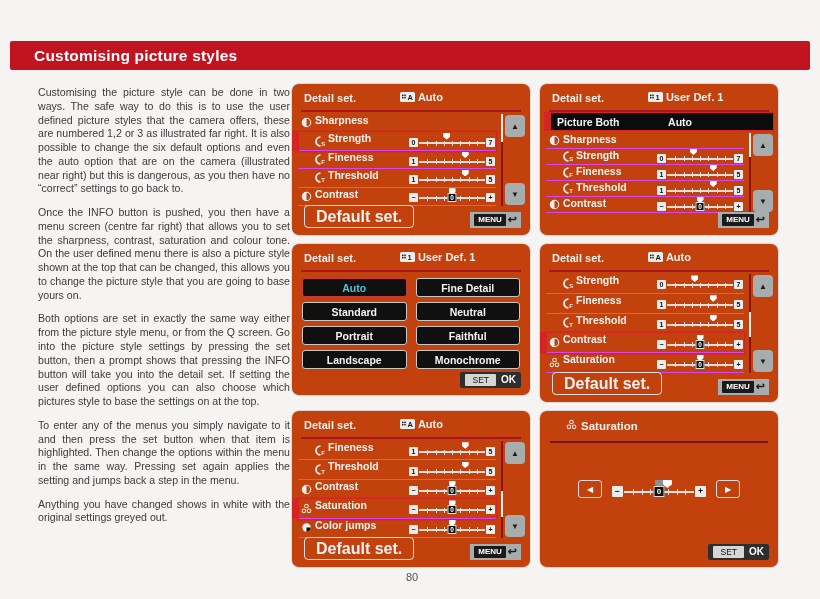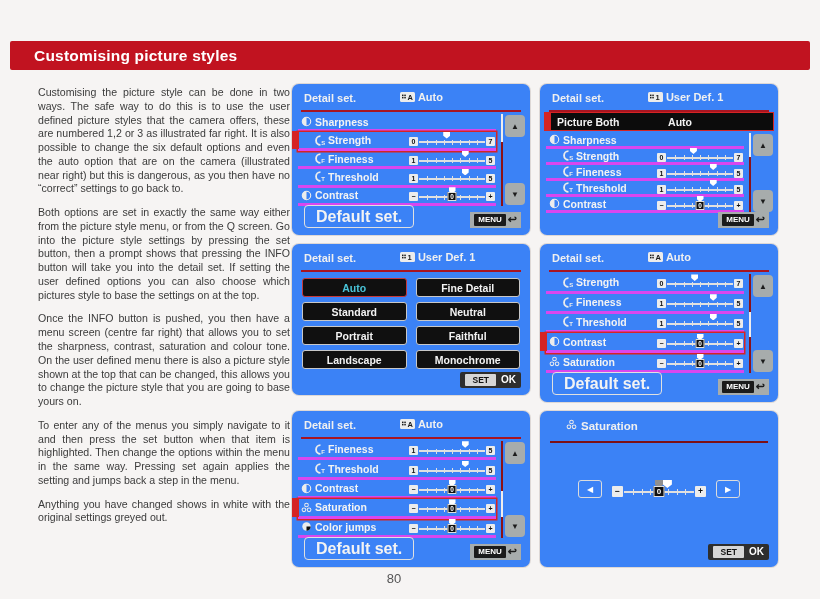--- a/index.html
+++ b/index.html
@@ -1,30 +1,30 @@
 <!DOCTYPE html>
 <html><head>
 <meta charset="utf-8">
 <style>
   html,body{margin:0;padding:0;}
   body{width:820px;height:599px;background:#f6f4f3;font-family:"Liberation Sans",sans-serif;position:relative;overflow:hidden;}
   .titlebar{position:absolute;left:10px;top:41px;width:800px;height:29px;background:#c11320;border-radius:2px;display:flex;align-items:center;}
   .titlebar span{color:#fff;font-weight:bold;font-size:15.5px;padding-left:24px;letter-spacing:.2px;}
   .textcol{position:absolute;left:38px;top:86px;width:252px;color:#3b3b3b;font-size:10.6px;line-height:1.3;text-align:justify;}
   .textcol p{margin:0 0 10px 0;}
-  .pagenum{position:absolute;left:383px;top:571px;width:22px;text-align:center;color:#555;font-size:13px;}
-  .screen{position:absolute;background:#3b82f6;border-radius:7px;overflow:hidden;box-shadow:0 0 0 1px #ddd8d6;}
+  .pagenum{position:absolute;left:401px;top:571px;width:22px;text-align:center;color:#555;font-size:11px;}
+  .screen{position:absolute;background:#c2410c;border-radius:7px;overflow:hidden;box-shadow:0 0 0 1px #ddd8d6;}
   .sc-header{position:absolute;left:12px;right:8px;top:7px;height:16px;color:#f0f0f0;font-size:11px;font-weight:bold;}
   .sc-title{position:absolute;left:0;top:1px;}
   .sc-style{position:absolute;left:44%;top:0;display:flex;align-items:center;gap:3px;}
   .sc-stylename{font-size:11px;}
   .badge svg{display:block;}
   .sc-redline{position:absolute;left:9px;right:9px;top:26px;height:2px;background:#a81420;}
   .sc-list{position:absolute;left:6px;right:34px;display:flex;flex-direction:column;}
-  .sc-row{position:relative;display:flex;align-items:center;border-bottom:3px solid #d946ef;flex:1;}
+  .sc-row{position:relative;display:flex;border-bottom:1px solid #d946ef;flex:1;}
   .sc-row.hl{box-shadow:0 0 0 1.5px #d52424;}
   .hl-edge{position:absolute;left:-6px;top:-1px;bottom:-1px;width:7px;background:#d52424;}
   .row-icon{width:13px;display:flex;justify-content:center;align-items:center;margin-left:2px;flex:0 0 auto;}
   .row-icon.indent{margin-left:15px;}
   .row-label{color:#f3f3f3;font-size:10.5px;font-weight:bold;margin-left:2px;white-space:nowrap;}
   .slider{position:absolute;right:1px;width:86px;height:13px;top:50%;margin-top:-6px;}
   .sl-box{position:absolute;bottom:1px;width:9px;height:9px;background:#ececec;color:#111;font-size:7px;font-weight:bold;display:flex;align-items:center;justify-content:center;border-radius:1px;line-height:1;}
   .sl-l{left:0;} .sl-r{right:0;}
   .sl-track{position:absolute;left:10px;right:10px;bottom:4px;height:2px;background:#e0e0e0;}
   .sl-tick{position:absolute;top:-1.5px;width:1px;height:5px;background:#e0e0e0;}
@@ -38,21 +38,21 @@
   .slider.big .sl-marker{width:9px;height:8px;top:-11px;}
   .slider.big .sl-center{width:11px;height:11px;font-size:8px;}
   .scrollline{position:absolute;right:27px;width:2.5px;background:#8c1216;}
   .scrollthumb{position:absolute;left:0;width:100%;background:#f0eded;}
   .sc-arrow{position:absolute;right:5px;width:20px;height:22px;background:#a7acac;border-radius:4px;color:#1c1c1c;font-size:8px;display:flex;align-items:center;justify-content:center;}
   .defbtn{position:absolute;left:12px;bottom:7px;border:1.5px solid #e0e0e0;border-radius:4px;color:#f3f3f3;font-size:16px;font-weight:bold;padding:1.5px 11px;}
   .menubtn{position:absolute;right:9px;bottom:7px;background:#a7acac;border-radius:0;padding:2px 4px;display:flex;align-items:flex-start;gap:2px;}
   .ml{background:#1b1b1b;color:#fff;font-size:8px;font-weight:bold;padding:1px 4px;border-radius:1px;line-height:1.2;}
   .ma{color:#1b1b1b;font-size:11px;font-weight:bold;line-height:1;}
   .setok{position:absolute;right:9px;bottom:7px;background:#2e2e2e;border-radius:2px;padding:2px 5px;display:flex;align-items:center;gap:5px;}
-  .set{background:#d6d6d6;color:#111;font-size:8.5px;font-weight:bold;padding:1px 7px;border-radius:1px;line-height:1.2;}
+  .set{background:#d6d6d6;color:#111;font-size:8.5px;font-weight:normal;padding:1px 7px;border-radius:1px;line-height:1.2;}
   .ok{color:#fff;font-size:10px;font-weight:bold;}
   .opt-grid{position:absolute;left:10px;right:10px;top:34px;display:grid;grid-template-columns:1fr 1fr;gap:5px 9px;}
   .optbtn{height:17px;border:1px solid #c8c8c8;border-radius:3px;color:#f3f3f3;font-size:10.5px;font-weight:bold;display:flex;align-items:center;justify-content:center;background:#101010;}
   .optbtn.sel{border:1.5px solid #c5393b;color:#49c3d8;}
   .ps-row{position:absolute;left:4px;right:4px;top:28px;height:19px;border:1.5px solid #d52424;display:flex;align-items:center;box-sizing:border-box;background:#0c0c0c;}
   .ps-edge{position:absolute;left:0;top:0;bottom:0;width:6px;background:#d52424;}
   .ps-label{color:#f3f3f3;font-size:10.5px;font-weight:bold;margin-left:12px;}
   .ps-value{position:absolute;left:54%;color:#f3f3f3;font-size:10.5px;font-weight:bold;}
   .s6-header{position:absolute;left:26px;top:8px;display:flex;align-items:center;gap:4px;color:#f0f0f0;font-size:11.5px;font-weight:bold;}
   .s6-line{position:absolute;left:10px;right:10px;top:30px;height:1.5px;background:#7c1016;}
@@ -60,22 +60,22 @@
 </style>
 </head>
 <body>
 
 <div class="titlebar">
   <span>Customising picture styles</span>
 </div>
 
 <div class="textcol" id="textcol">
     <p>Customising the picture style can be done in two ways. The safe way to do this is to use the user defined picture styles that the camera offers, these are numbered 1,2 or 3 as illustrated far right. It is also possible to change the six default options and even the auto option that are on the camera (illustrated near right) but this is dangerous, as you then have no “correct” settings to go back to.</p>
+    <p>Once the INFO button is pushed, you then have a menu screen (centre far right)  that allows you to set the sharpness, contrast, saturation and colour tone. On the user defined menu there is also a picture style shown at the top that can be changed, this allows you to change the picture style that you are going to base yours on.</p>
     <p>Both options are set in exactly the same way either from the picture style menu, or from the Q screen. Go into the picture style settings by pressing the set button, then a prompt shows that pressing the INFO button will take you into the detail set. If setting the user defined options you can also choose which pictures style to base the settings on at the top.</p>
-    <p>Once the INFO button is pushed, you then have a menu screen (centre far right)  that allows you to set the sharpness, contrast, saturation and colour tone. On the user defined menu there is also a picture style shown at the top that can be changed, this allows you to change the picture style that you are going to base yours on.</p>
     <p>To enter any of the menus you simply navigate to it and then press the set button when that item is highlighted. Then change the options within the menu in the same way. Pressing set again applies the setting and jumps back a step in the menu.</p>
     <p>Anything you have changed shows in white with the original settings greyed out.</p>
   </div>
 
 <div class="pagenum">80</div>
 
 <div id="screens">
     <div class="screen" style="left: 292px; top: 84px; width: 238px; height: 151px;">
       <div class="sc-header">
         <span class="sc-title">Detail set.</span>

